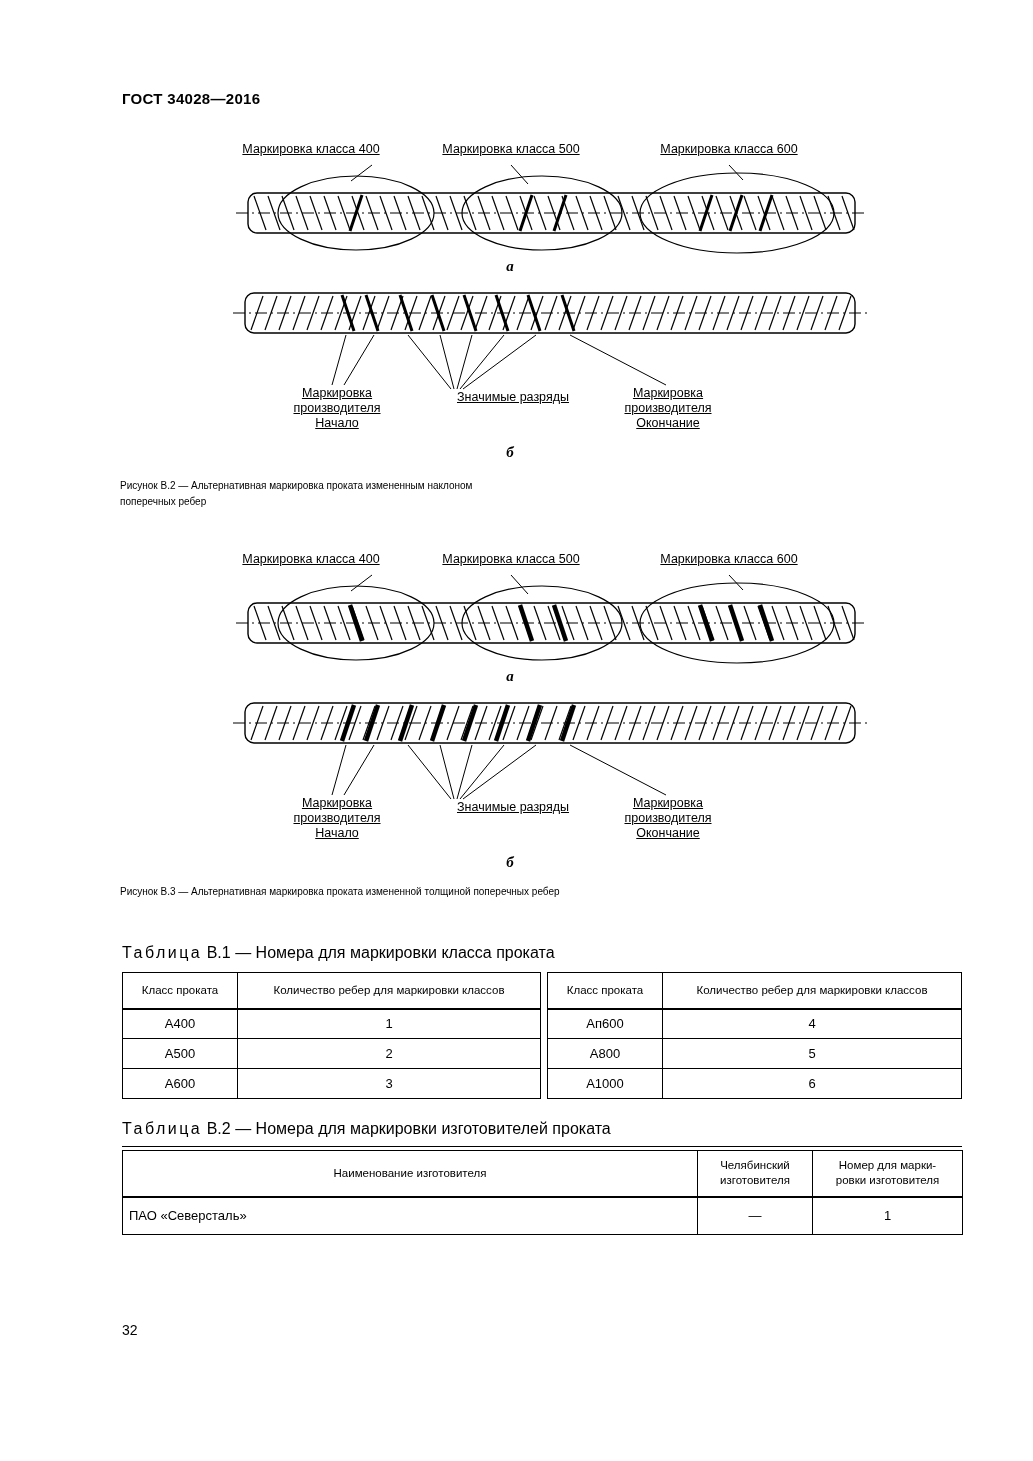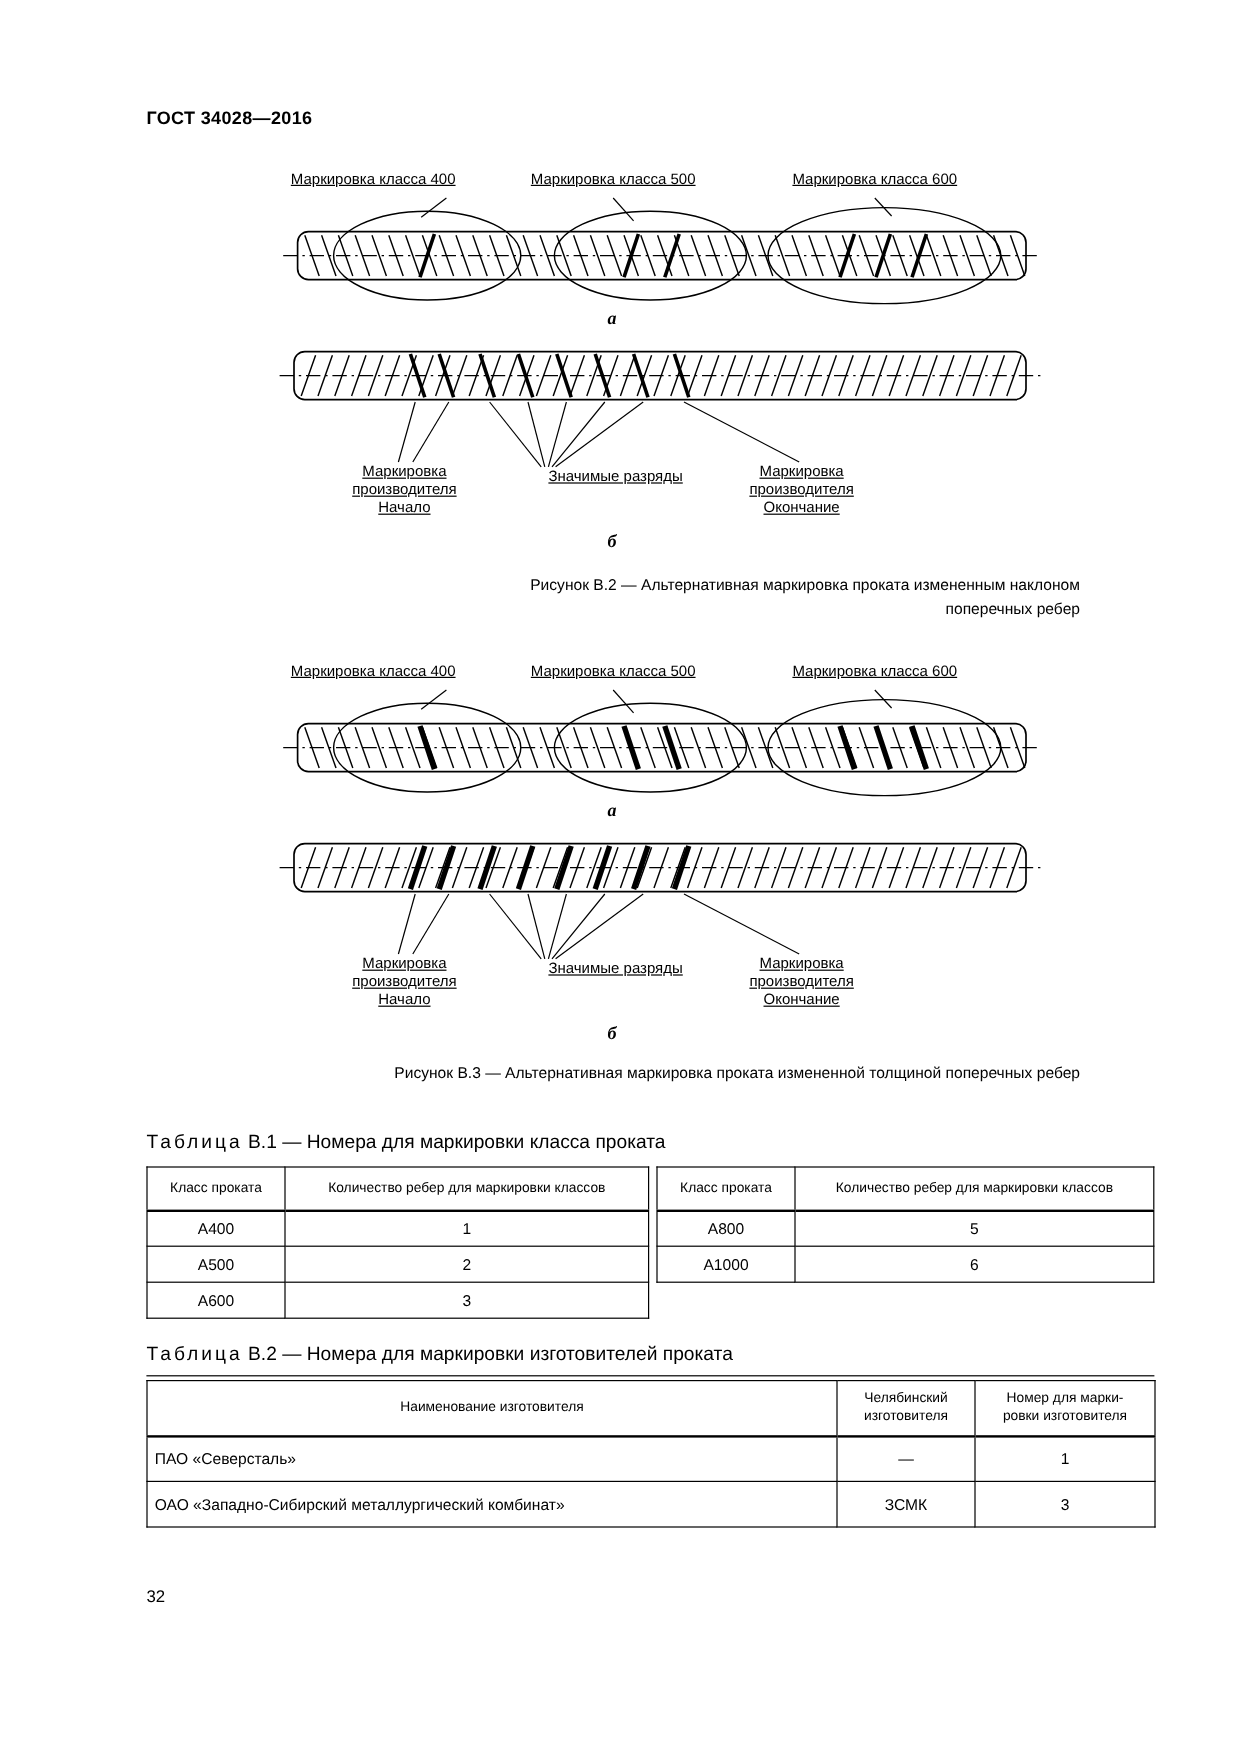--- a/index.html
+++ b/index.html
@@ -7,21 +7,21 @@
   body{font-family:"Liberation Sans",sans-serif;color:#000}
   .page{position:relative;width:1033px;height:1374px;background:#fff;overflow:hidden}
   .abs{position:absolute}
   .doc-header{left:122px;top:90px;font-size:15px;font-weight:700;letter-spacing:.3px}
   .figure{width:780px;height:340px}
   .figure svg{position:absolute;left:0;top:0}
   .fig-label{position:absolute;font-size:12.5px;font-weight:400;text-align:center;line-height:1.2}
   .fig-label .ul, .fig-label.ul{text-decoration:underline}
   .marker{position:absolute;left:0;width:780px;text-align:center;
           font-family:"Liberation Serif",serif;font-style:italic;font-weight:700;font-size:15px}
-  .caption{position:absolute;left:120px;width:780px;text-align:right;font-size:13px;line-height:1.55}
+  .caption{position:absolute;left:120px;width:780px;text-align:left;font-size:10px;line-height:1.55}
   .tbl-title{position:absolute;left:122px;font-size:16px}
   .tbl-title .sp{letter-spacing:2.5px}
   table{position:absolute;border-collapse:collapse;table-layout:fixed;font-size:13px;background:#fff}
   th,td{border:1px solid #000;text-align:center;vertical-align:middle;padding:2px 6px}
   thead th{font-weight:400;font-size:11.5px;line-height:1.3;height:36px;border-bottom:2px solid #000}
   tbody td{height:30px}
   .tbl2 thead th{height:46px}
   .tbl2 tbody td{height:38px}
   td.l{text-align:left;}
   .dbl-line{height:1px;background:#000}
@@ -361,20 +361,24 @@
         <col>
       </colgroup>
     <thead>
         <tr>
       <th>Класс проката</th>
       <th>Количество ребер для маркировки классов</th>
     </tr>
       </thead>
     <tbody>
       <tr>
+        <td>Ап600</td>
+        <td>4</td>
+        </tr>
+      <tr>
         <td>А800</td>
         <td>5</td>
         </tr>
       <tr>
         <td>А1000</td>
         <td>6</td>
         </tr>
     </tbody>
   </table>
 
@@ -404,23 +408,18 @@
         <div>ровки изготовителя</div>
       </th>
     </tr>
       </thead>
     <tbody>
       <tr>
         <td class="l">ПАО «Северсталь»</td>
         <td>—</td>
         <td>1</td>
         </tr>
-      <tr>
-        <td class="l">ОАО «Западно-Сибирский металлургический комбинат»</td>
-        <td>ЗСМК</td>
-        <td>3</td>
-        </tr>
     </tbody>
   </table>
 
   <div class="abs page-num">32</div>
 
 </div>
 
 </body></html>

